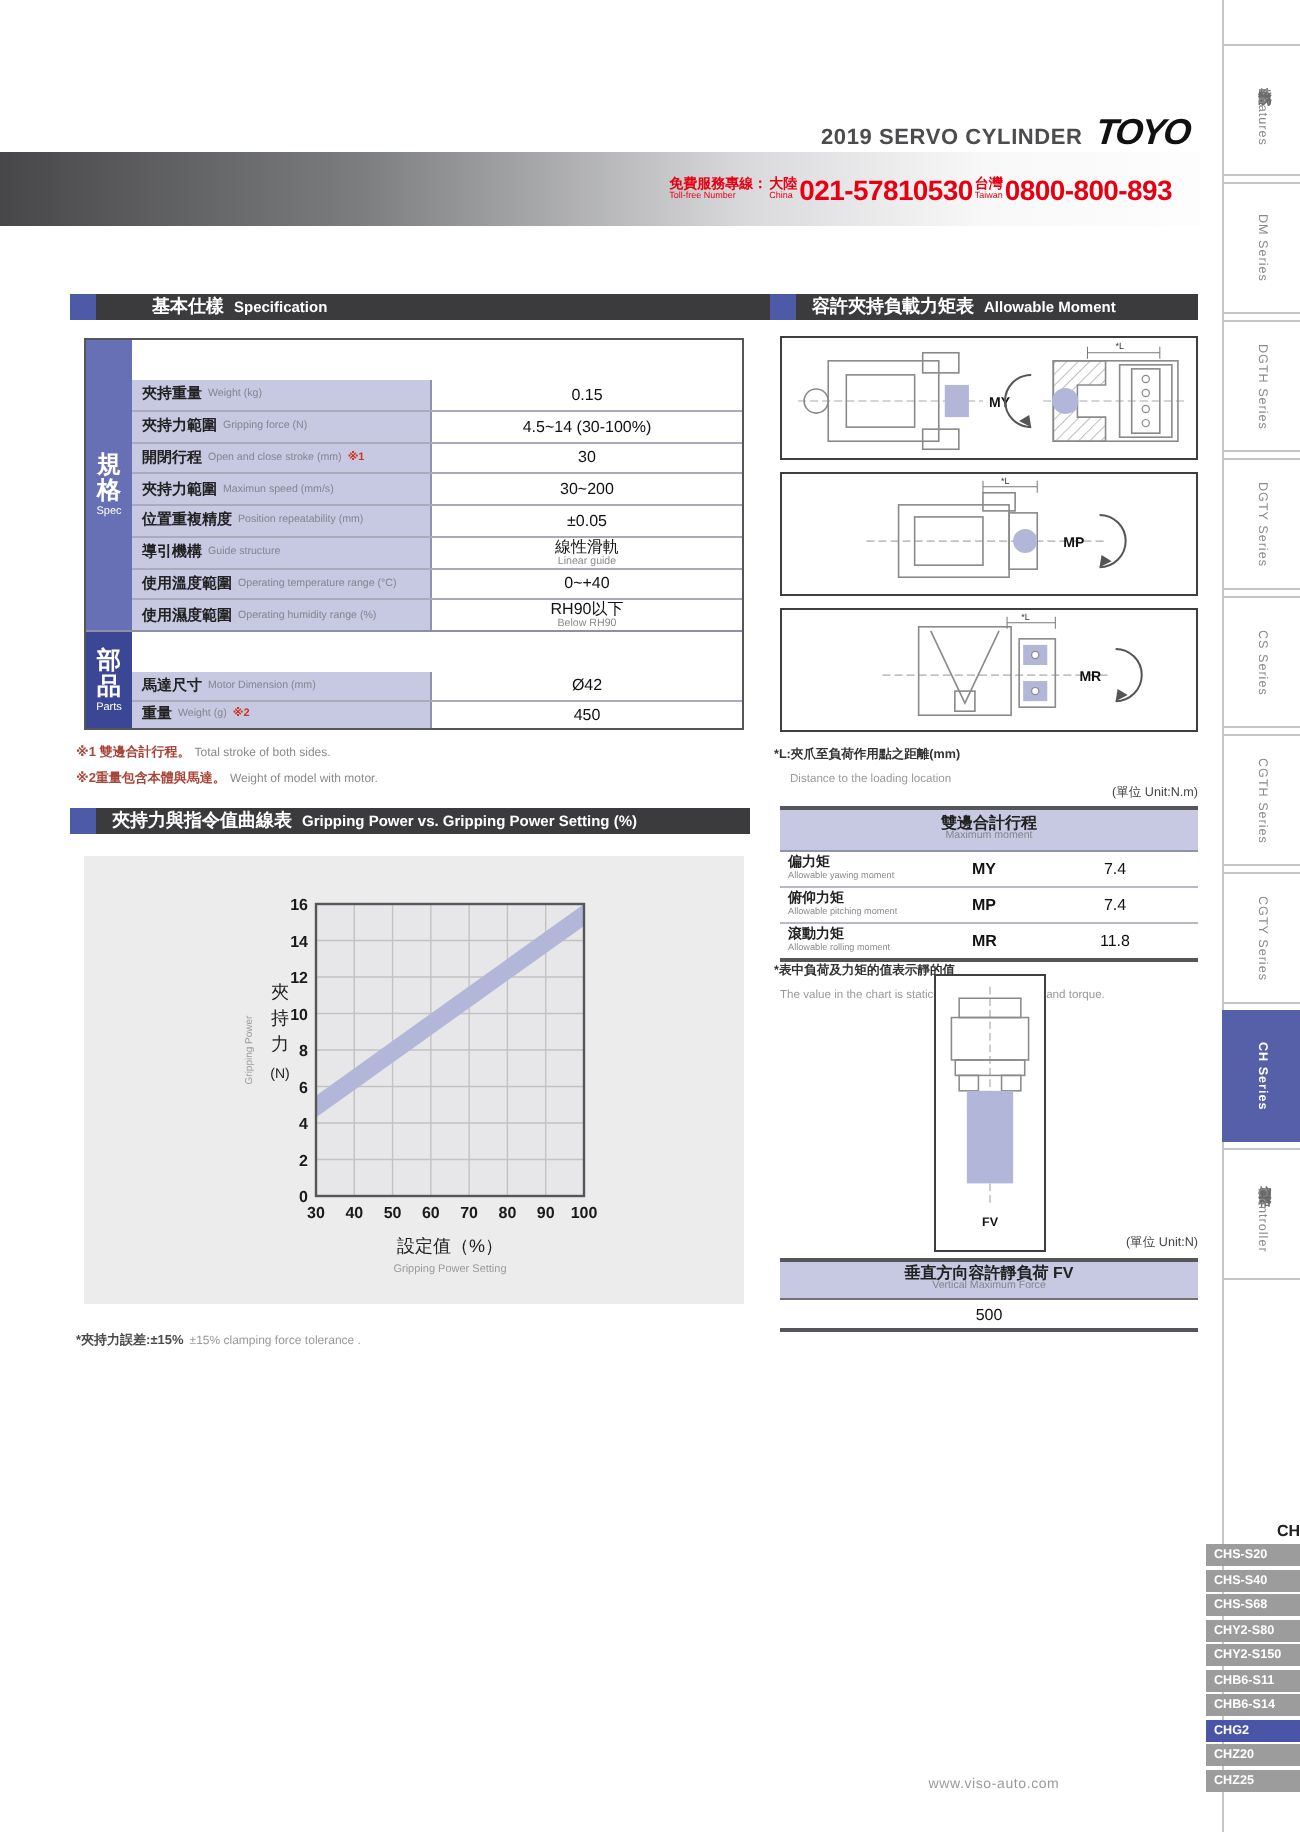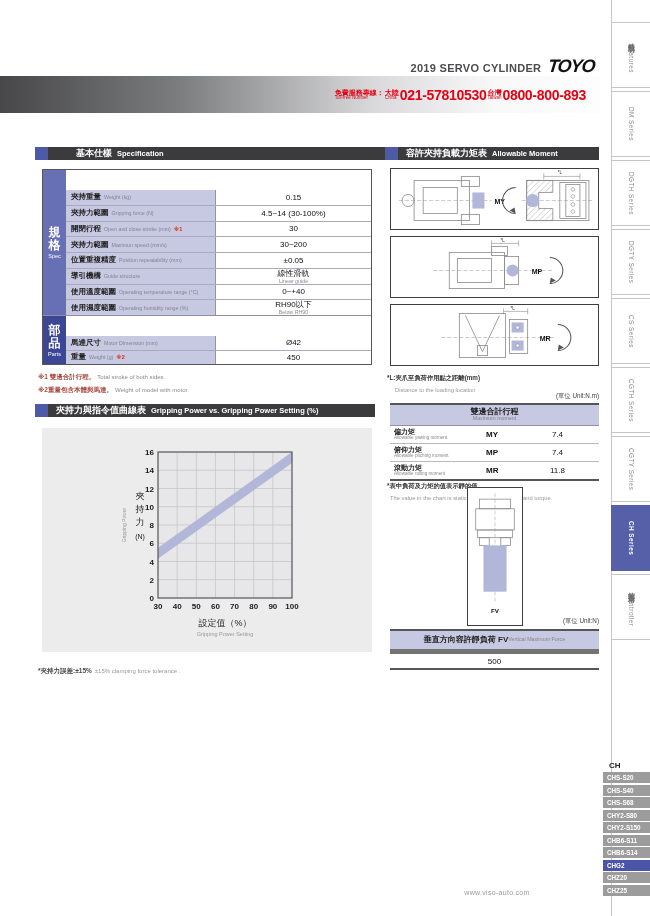--- a/index.html
+++ b/index.html
@@ -66,36 +66,36 @@
   .mt-row{display:flex;align-items:center;height:17px;background:#fff;}
   .mt-row + .mt-row{border-top:1px solid #b9b9c6;}
   .mt-lab{width:92px;flex:0 0 92px;padding-left:4px;line-height:1.05;}
   .mt-lzh{font-size:7px;font-weight:bold;color:#222;display:block;}
   .mt-len{font-size:4.6px;color:#8a8a8a;display:block;}
   .mt-code{width:30px;flex:0 0 30px;font-size:8px;font-weight:bold;color:#111;}
   .mt-val{flex:1;text-align:center;font-size:8px;color:#111;}
   .noteStatic{position:absolute;left:387px;top:479px;line-height:8.5px;width:212px;}
   .fv-box{position:absolute;left:467px;top:487px;width:56px;height:139px;background:#fff;border:1.2px solid #3f3f41;box-sizing:border-box;}
   .fv-table{position:absolute;left:390px;top:629px;width:209px;border-top:2px solid #55565a;border-bottom:2px solid #55565a;}
-  .fv-hdr{background:#c7c8e1;height:18px;display:flex;flex-direction:row;align-items:center;justify-content:center;line-height:1.1;border-bottom:5px solid #737373;}
+  .fv-hdr{background:#c7c8e1;height:18px;display:flex;flex-direction:column;align-items:center;justify-content:center;line-height:1.1;border-bottom:1px solid #737373;}
   .fv-hzh{font-size:8px;font-weight:bold;color:#222;}
   .fv-hen{font-size:5.3px;color:#84858f;}
   .fv-val{background:#fff;height:14px;display:flex;align-items:center;justify-content:center;font-size:8px;color:#111;}
   
   .footer{position:absolute;left:397px;top:889px;width:200px;text-align:center;font-size:7px;color:#9a9a9a;letter-spacing:.3px;}
   
   .vline{position:absolute;left:611px;top:0;width:1px;height:916px;background:#c6c6c6;}
   .side-tabs{position:absolute;left:611px;top:22px;width:39px;display:flex;flex-direction:column;gap:3px;}
   .side-tab{height:66px;background:#fff;border:1px solid #c6c6c6;border-right:none;box-sizing:border-box;
             writing-mode:vertical-lr;display:flex;align-items:center;justify-content:center;gap:2px;cursor:pointer;}
   .tab-zh{font-size:6.5px;font-weight:bold;color:#6a6a6a;letter-spacing:1px;}
   .tab-en{font-size:6.3px;color:#8a8a8a;letter-spacing:.5px;}
   .side-tab.active{background:#5560a8;border-color:#5560a8;}
   .side-tab.active .tab-en,.side-tab.active .tab-zh{color:#fff;font-weight:bold;}
-  .side-menu{position:absolute;left:603px;top:761px;width:47px;}
+  .side-menu{position:absolute;left:603px;top:761px;width:47px;text-align:right;}
   .menu-title{font-size:8px;font-weight:bold;color:#222;padding-left:6px;height:11px;}
   .menu-item{height:11px;margin-bottom:1.5px;background:#9c9c9c;color:#fff;font-size:6.3px;font-weight:bold;
              display:flex;align-items:center;padding-left:4px;cursor:pointer;}
   .menu-item.active{background:#4a55a8;}
   
   .ln{stroke:#8a8a8a;stroke-width:.8;fill:none;}
   .cl{stroke:#aaa;stroke-width:.6;stroke-dasharray:4,2;}
   .pur{fill:#b2b7d9;stroke:none;}
   .arc{stroke:#555;stroke-width:1;fill:none;}
   .mlab{font-size:7px;font-weight:bold;fill:#111;font-family:"Liberation Sans",sans-serif;}

